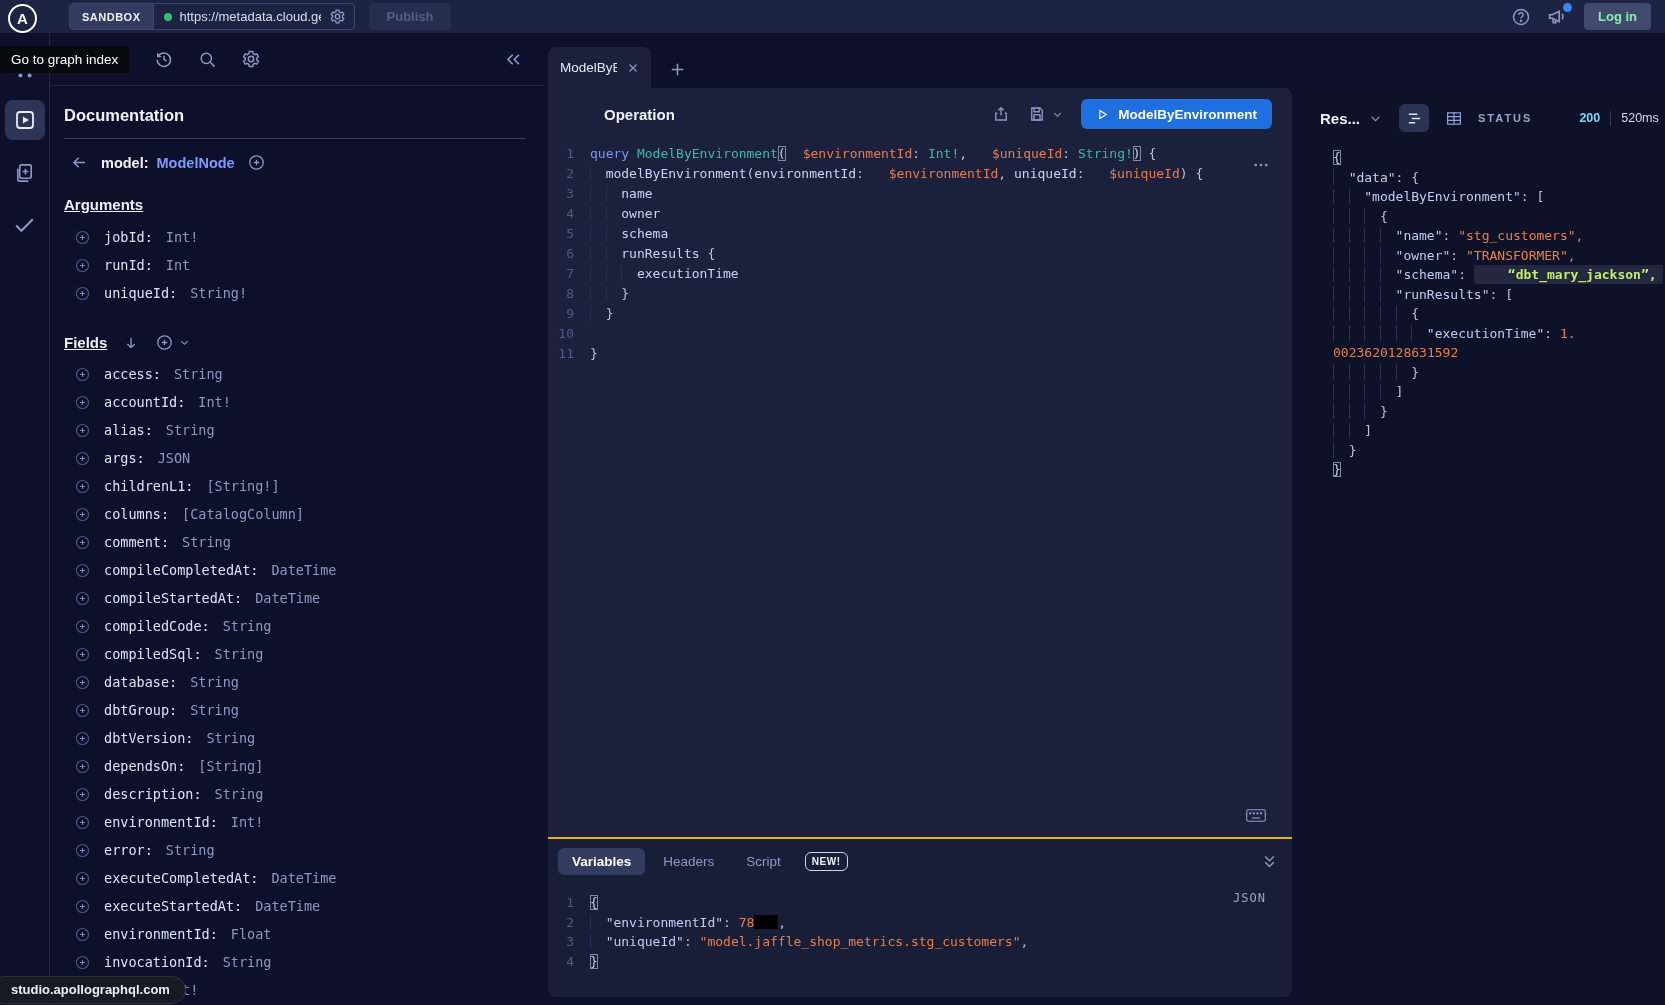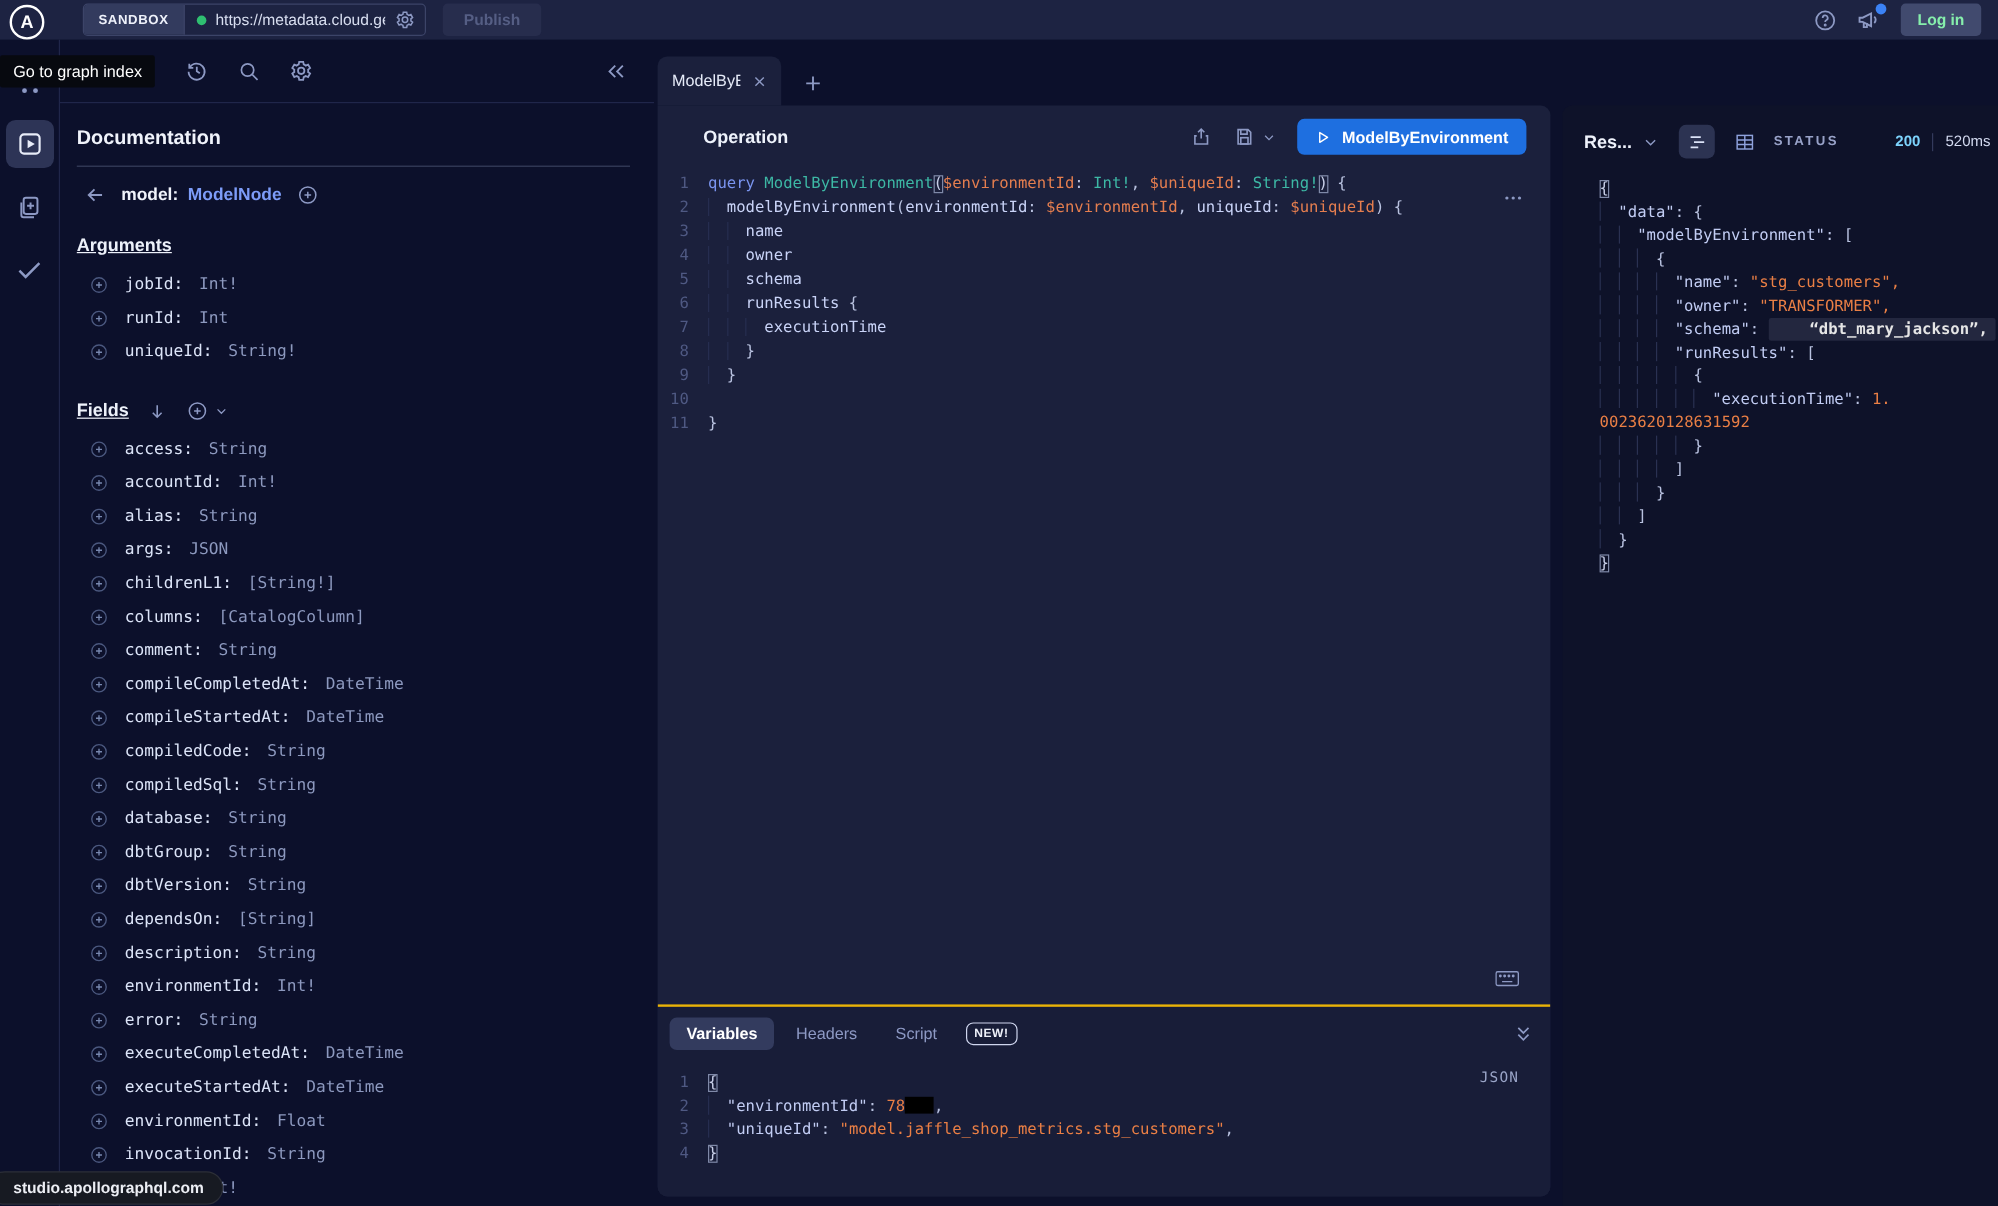--- a/index.html
+++ b/index.html
@@ -49,43 +49,43 @@
   .fname { color:#dce4f8; }
   .ftype { color:#8d99bf; }
 
   
   .main-col { width:744px; flex:none; display:flex; flex-direction:column; margin-left:3px; }
   .tabstrip { height:55px; display:flex; align-items:flex-end; }
   .tab { height:41px; width:103px; background:#1b203c; border-radius:8px 8px 0 0; display:flex; align-items:center; gap:10px; padding:0 12px; font-size:13.5px; color:#e6ebf8; }
   .tab-title { white-space:nowrap; overflow:hidden; }
   .newtab { margin:0 0 10px 18px; color:#8d99c4; }
   .op-panel { flex:1; background:#1b203c; border-radius:0 8px 8px 8px; margin-bottom:8px; display:flex; flex-direction:column; overflow:hidden; }
-  .op-header { height:46px; display:flex; align-items:center; padding:6px 20px 0 38px; gap:18px; }
+  .op-header { height:46px; display:flex; align-items:center; padding:6px 20px 0 56px; gap:18px; }
   .op-title { font-size:15px; font-weight:700; color:#eef2fb; margin-right:auto; }
   .savegrp { display:flex; align-items:center; gap:6px; }
   .btn-run { background:#1e6fe0; color:#fff; border:none; border-radius:6px; height:30px; padding:0 15px; display:flex; align-items:center; gap:9px; font-size:13.5px; font-weight:700; }
 
   
   .code { font-family:"DejaVu Sans Mono",monospace; font-size:13px; }
   .crow { display:flex; line-height:20px; white-space:pre; }
   .resp-body .crow, .vars-code .crow { line-height:19.5px; }
   .ln { width:42px; flex:none; text-align:right; padding-right:16px; color:#4f5983; }
   .lc { white-space:pre; }
   .guide { display:inline-block; width:2ch; border-left:1px solid #262d50; height:1.2em; vertical-align:-0.25em; }
   .resp-body .guide { border-left-color:#2a3152; }
   .tk-kw  { color:#7b95f0; }
   .tk-op  { color:#3db8a5; }
-  .tk-var { color:#e57e4f; }
+  .tk-var { color:#e57e4f;margin-left:17px; }
   .tk-fld { color:#c9d3f7; }
   .tk-pun { color:#b9c2e0; }
   .tk-key { color:#c2cdf4; }
   .tk-str { color:#ea7f45; }
   .tk-num { color:#ea7f45; }
   .tk-hl  { color:#c8cfe8; outline:1px solid #7f89a8; outline-offset:-1px; }
-  .tk-redact { background:#23273f; color:#e5e5e5; font-weight:700; padding:2px 6px 2px 34px; border-radius:2px; }
+  .tk-redact { background:#23273f; color:#bef264; font-weight:700; padding:2px 6px 2px 34px; border-radius:2px; }
   .tk-censor { display:inline-block; width:24px; height:14px; background:#000; vertical-align:-2px; }
 
   .editor { flex:1; position:relative; padding-top:10px; }
   .more-btn { position:absolute; top:22px; right:22px; color:#8d99c4; }
   .kbd-btn { position:absolute; bottom:14px; right:26px; color:#8d99c4; }
 
   
   .vars { border-top:2px solid #eab308; background:#181d38; }
   .vars-tabs { height:44px; display:flex; align-items:center; gap:4px; padding:0 14px 0 10px; }
   .vtab { font-size:13.5px; color:#8d99c4; padding:6px 14px; border-radius:6px; }

